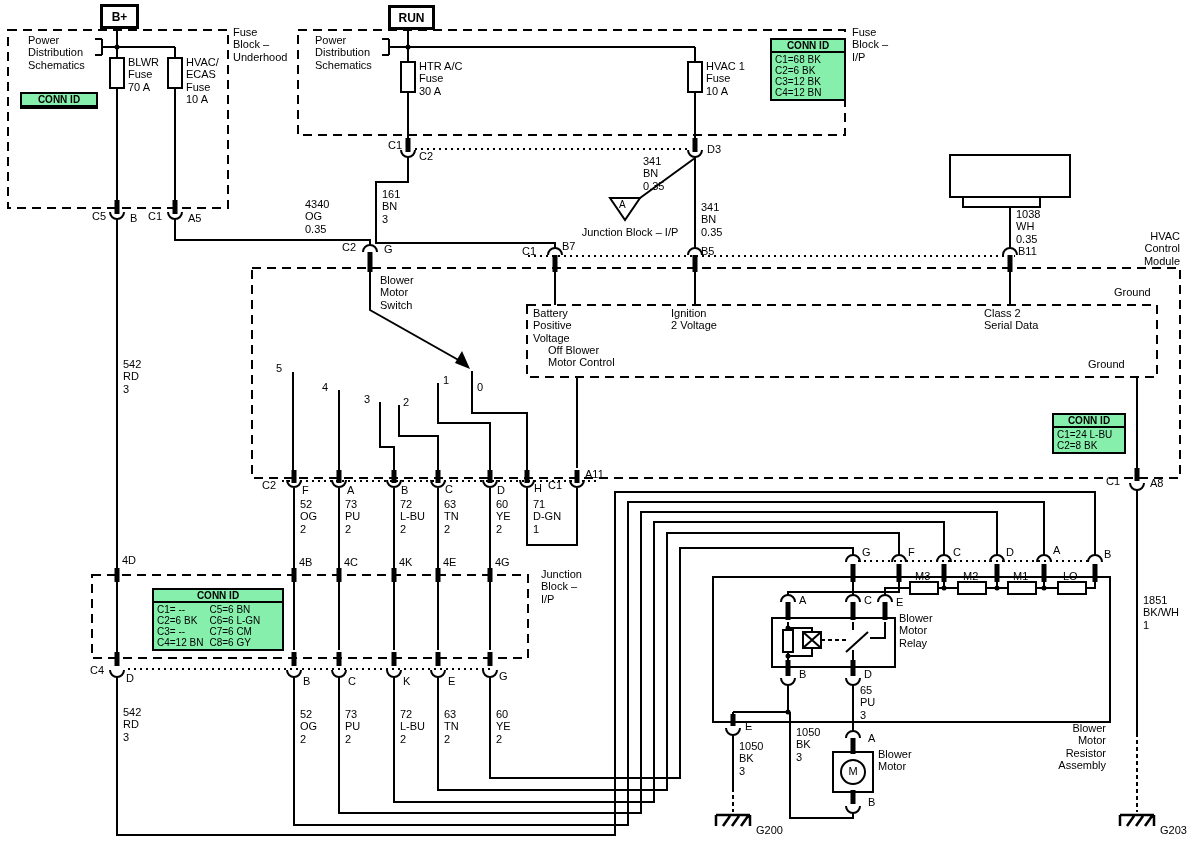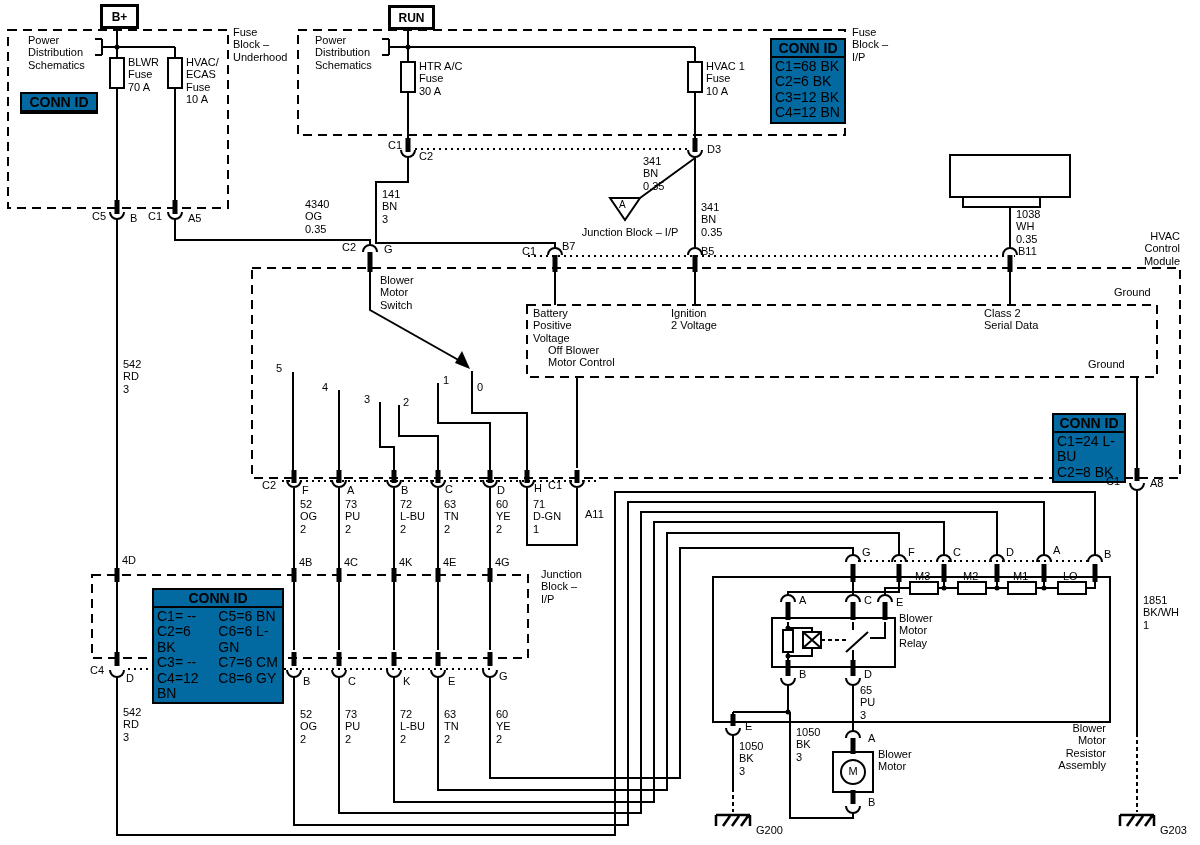--- a/index.html
+++ b/index.html
@@ -3,21 +3,21 @@
 <meta charset="utf-8">
 <style>
   html,body{margin:0;padding:0;background:#fff}
   #stage{position:relative;width:1200px;height:845px;background:#fff;font-family:"Liberation Sans",sans-serif;color:#000;overflow:hidden}
   #wires{position:absolute;left:0;top:0}
   .lb{position:absolute;font-size:11px;line-height:1.12;white-space:pre-line}
   .ra{text-align:right}
   .ctr{text-align:center}
   .bx{position:absolute;border:3px solid #000;background:#fff;font-weight:bold;font-size:12px;display:flex;align-items:center;justify-content:center}
   .sbx{position:absolute;border:2px solid #000;background:#fff;font-size:11px;display:flex;align-items:center;justify-content:center}
-  .connid{position:absolute;border:2px solid #000;background:#0369a1;font-size:14px}
+  .connid{position:absolute;border:2px solid #000;background:#86efac;font-size:10px}
   .cih{border-bottom:2px solid #000;text-align:center;font-weight:bold;padding:0 2px}
   .cib{padding:1px 3px;white-space:pre-line;line-height:1.1}
   .cols{display:flex}
   .cols>div{padding:1px 3px;white-space:pre-line;line-height:1.1}
 </style>
 </head>
 <body>
 
 <div id="stage">
 
@@ -183,21 +183,21 @@
 C3=12 BK
 C4=12 BN</div>
 </div>
 <div class="lb" style="left:388px;top:139px">C1</div>
 <div class="lb" style="left:419px;top:150px">C2</div>
 <div class="lb" style="left:707px;top:143px">D3</div>
 
 <div class="lb" style="left:305px;top:198px">4340
 OG
 0.35</div>
-<div class="lb" style="left:382px;top:188px">141
+<div class="lb" style="left:382px;top:188px">161
 BN
 3</div>
 <div class="lb" style="left:643px;top:155px">341
 BN
 0.35</div>
 <div class="lb" style="left:701px;top:201px">341
 BN
 0.35</div>
 <div class="lb" style="left:123px;top:358px">542
 RD
@@ -246,21 +246,21 @@
 <div class="lb" style="left:443px;top:374px">1</div>
 <div class="lb" style="left:477px;top:381px">0</div>
 <div class="lb" style="left:262px;top:479px">C2</div>
 <div class="lb" style="left:302px;top:484px">F</div>
 <div class="lb" style="left:347px;top:484px">A</div>
 <div class="lb" style="left:401px;top:484px">B</div>
 <div class="lb" style="left:445px;top:483px">C</div>
 <div class="lb" style="left:497px;top:484px">D</div>
 <div class="lb" style="left:534px;top:482px">H</div>
 <div class="lb" style="left:548px;top:479px">C1</div>
-<div class="lb" style="left:585px;top:508px">A11</div>
+<div class="lb" style="left:585px;top:468px">A11</div>
 
 <div class="lb" style="left:300px;top:498px">52
 OG
 2</div>
 <div class="lb" style="left:345px;top:498px">73
 PU
 2</div>
 <div class="lb" style="left:400px;top:498px">72
 L-BU
 2</div>

